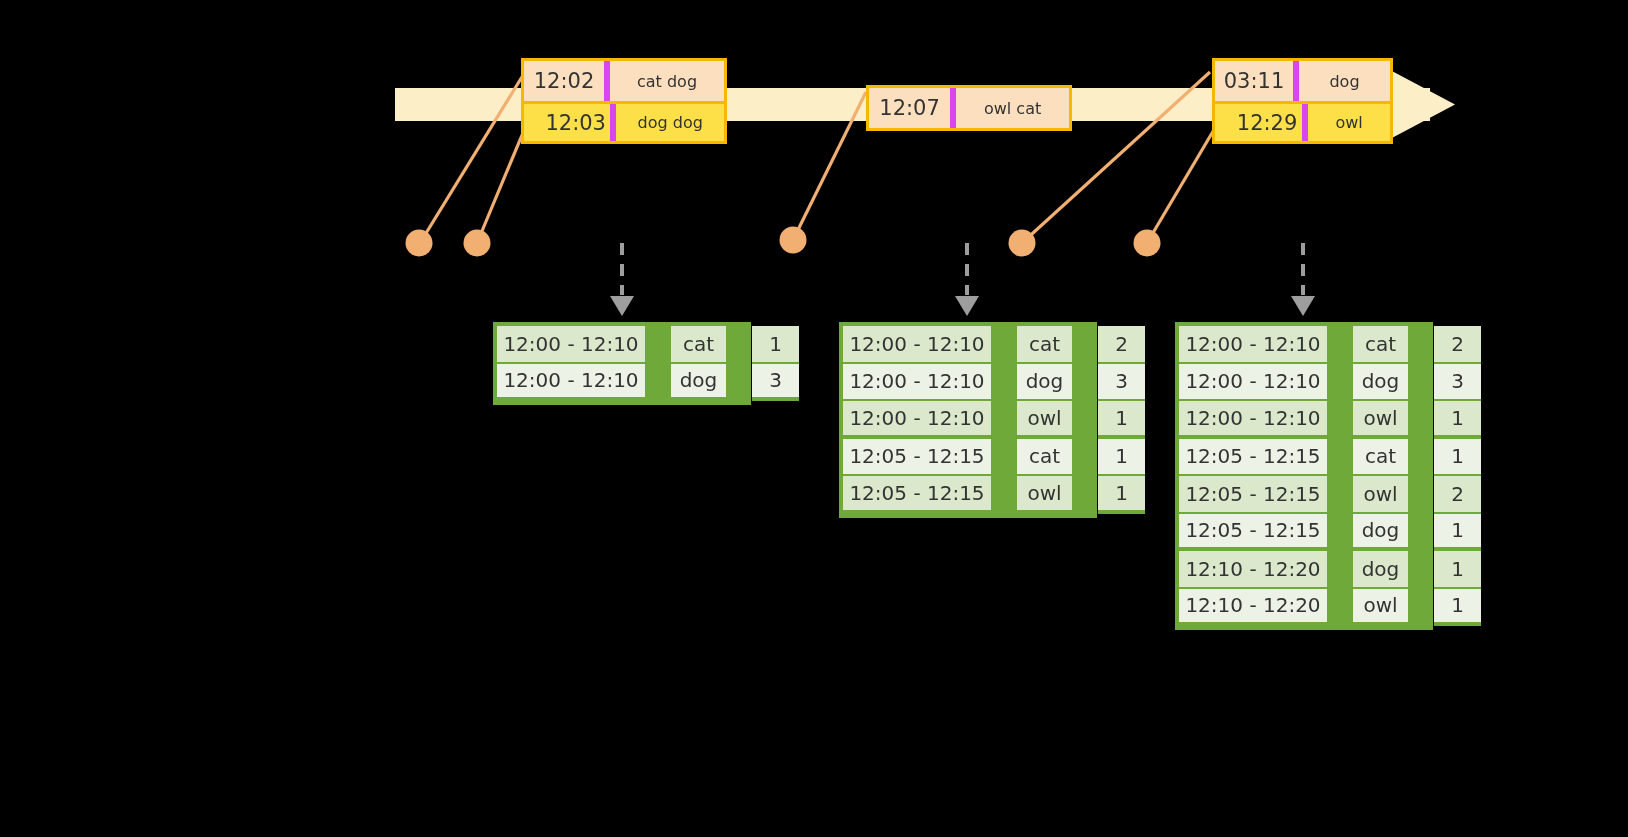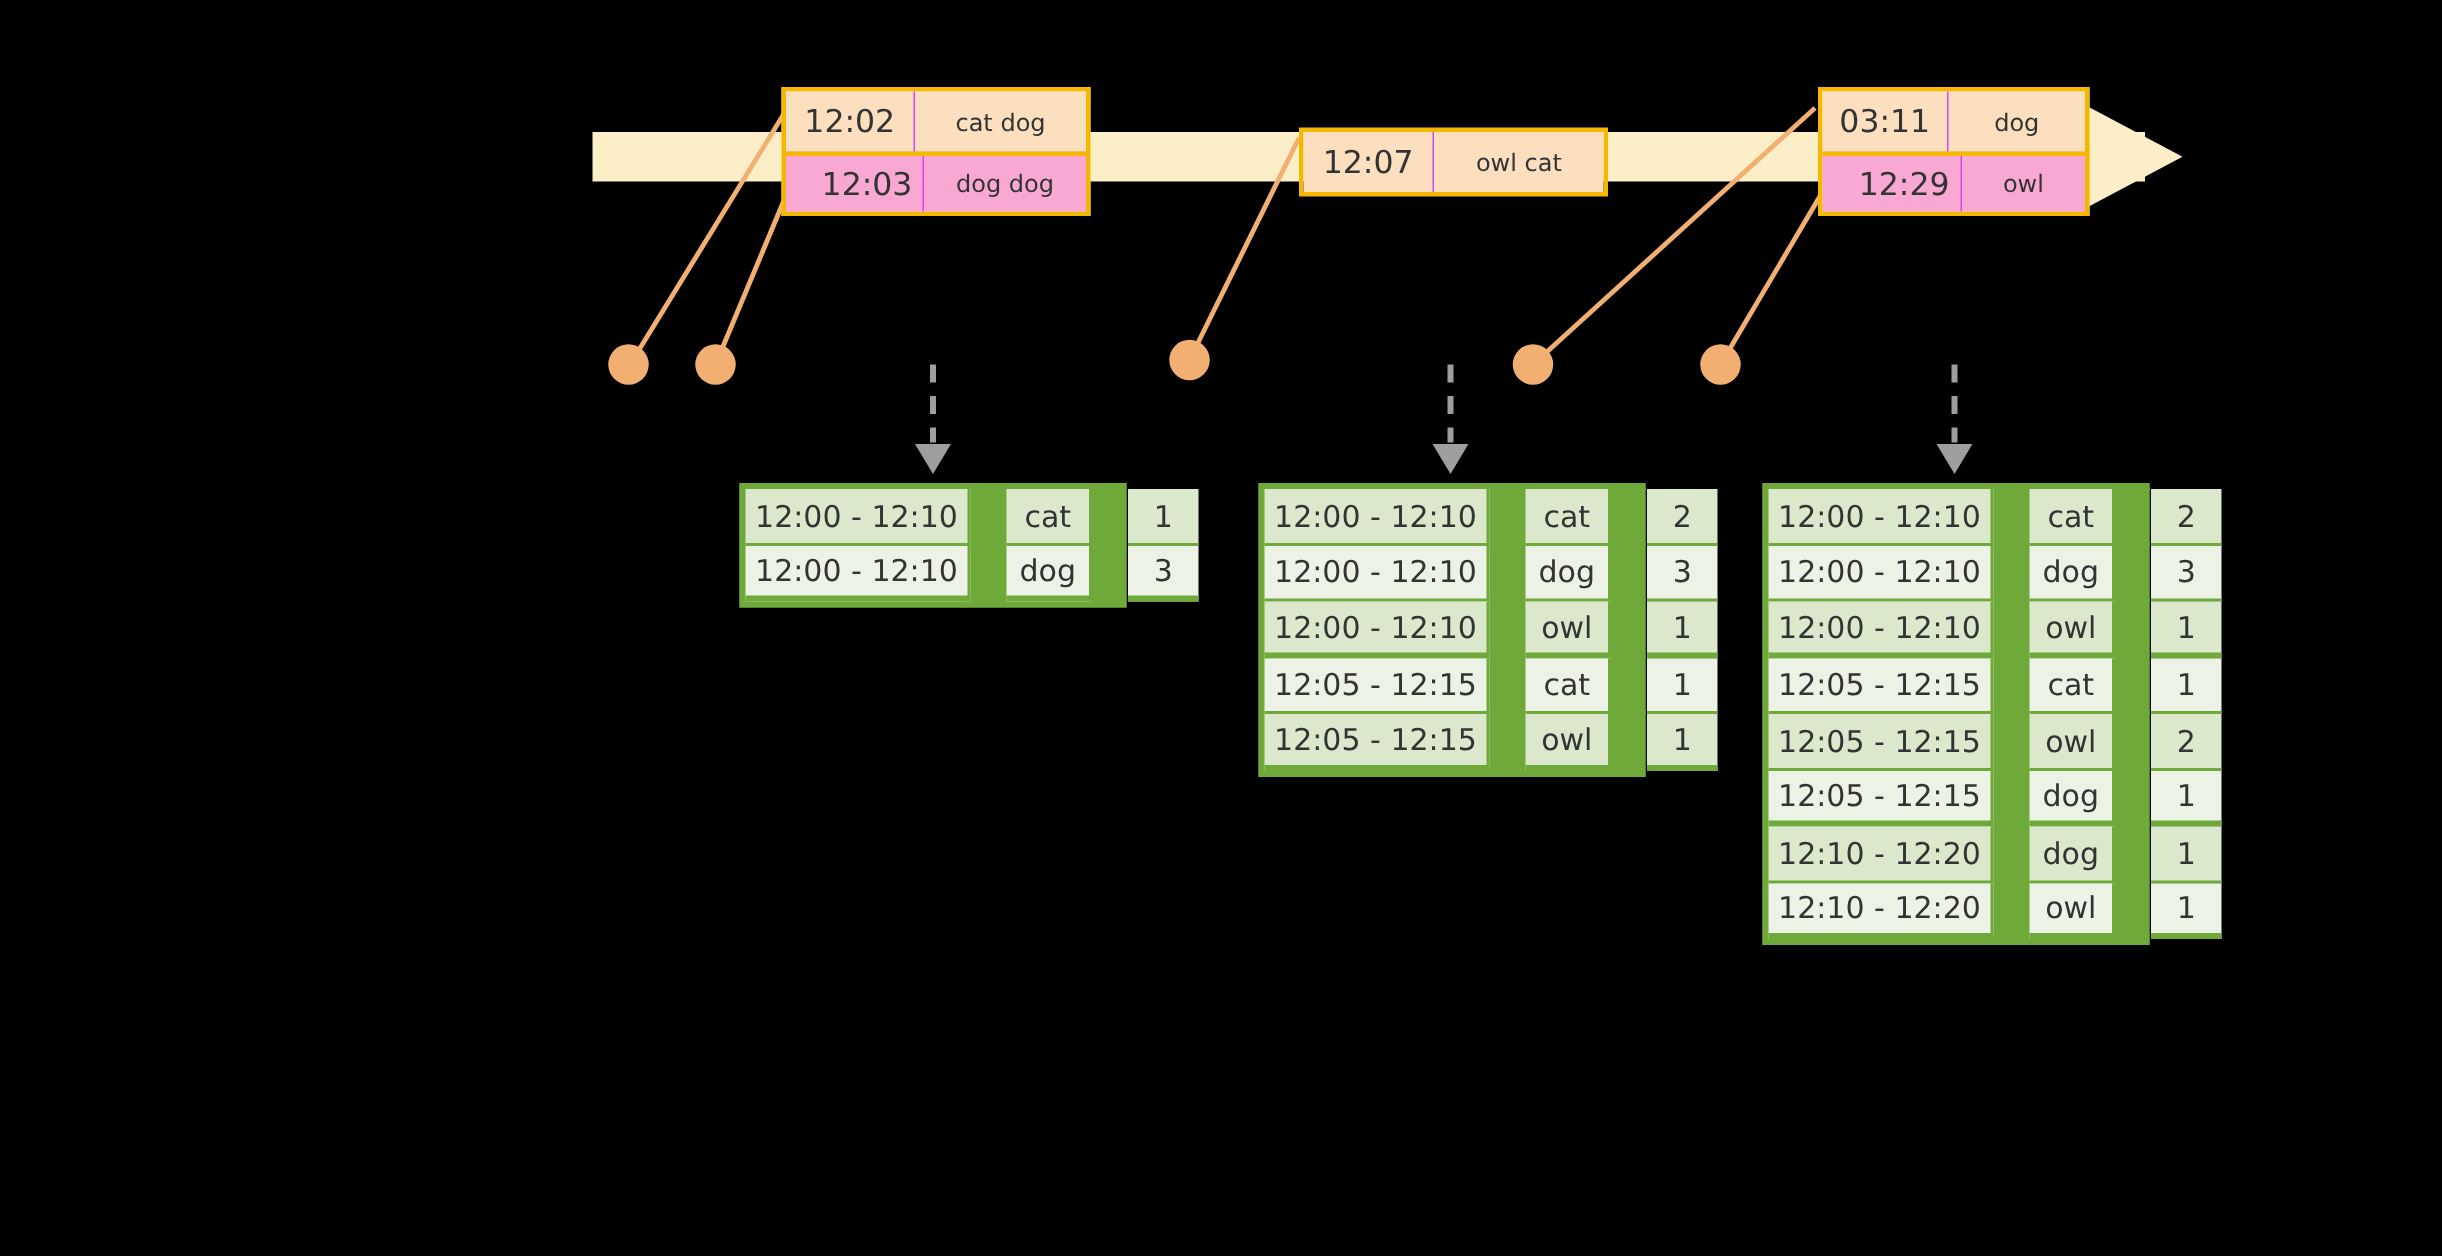--- a/index.html
+++ b/index.html
@@ -20,24 +20,24 @@
     z-index:6;
     background:#FDEBD2;
   }
   .evt-row{
     display:flex;
     height:40px;
     box-sizing:border-box;
   }
   .evt-row + .evt-row{border-top:3px solid #F5B800;}
   .evt-row.shade{background:#FBDFBE;}
-  .evt-row.plain{background:#f9a8d4;padding-left:17px;}
+  .evt-row.plain{background:#fde047;padding-left:17px;}
   .evt-time{
     display:flex;align-items:center;justify-content:center;
-    border-right:1px solid #d946ef;
+    border-right:6px solid #d946ef;
     box-sizing:border-box;
     font-size:21px;color:#333;
   }
   .evt-words{
     display:flex;align-items:center;justify-content:center;
     box-sizing:border-box;
     font-size:16px;color:#333;
   }
 
   

